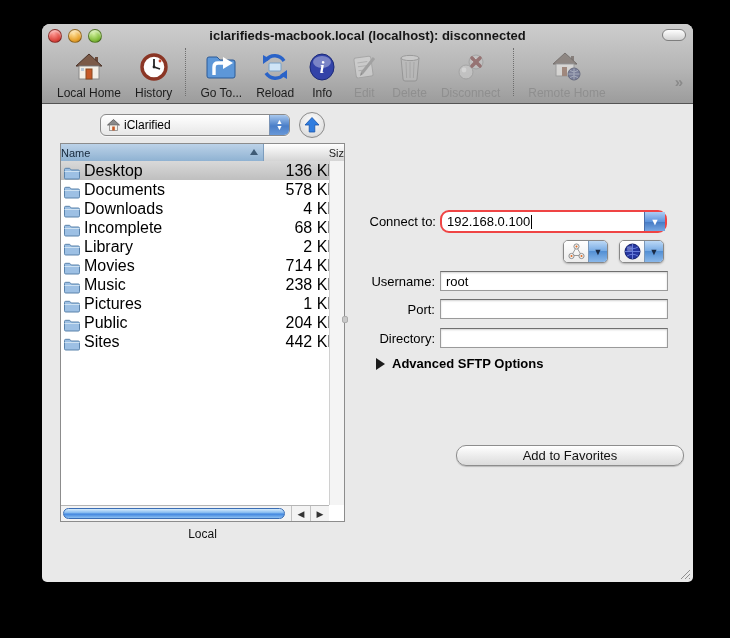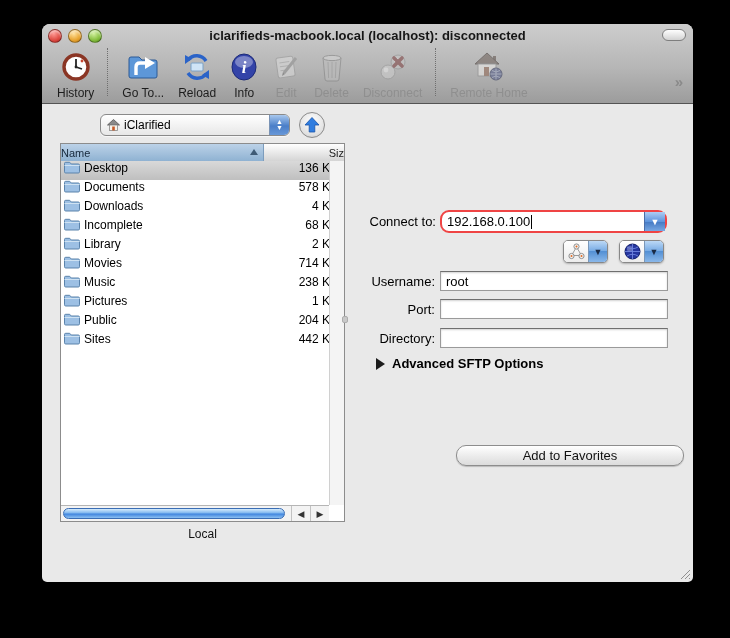--- a/index.html
+++ b/index.html
@@ -55,21 +55,21 @@
   .hname{width:203px;background:linear-gradient(#bcd2e8,#8fb2d2);border-right:1px solid #7d9dbd;
          color:#15273a;display:flex;align-items:center;box-sizing:border-box;position:relative;}
   .hname .sort{position:absolute;right:5px;top:5px;width:0;height:0;
          border-left:4px solid transparent;border-right:4px solid transparent;
          border-bottom:6px solid #3f5b76;}
   .hsize{flex:1;background:linear-gradient(#ffffff,#d4d4d4);color:#222;
          display:flex;align-items:center;justify-content:flex-end;}
   .rows{position:absolute;left:0;top:17px;width:268px;bottom:16px;overflow:hidden;}
   .vstrip{position:absolute;right:0;top:17px;width:15px;bottom:16px;
           background:#f4f4f4;border-left:1px solid #d0d0d0;box-sizing:border-box;}
-  .lrow{height:19px;display:flex;align-items:flex-start;font-size:12px;color:#000;}
+  .lrow{height:19px;display:flex;align-items:flex-end;font-size:16px;color:#000;}
   .lrow .fold{margin:0 4px 0 3px;display:flex;}
   .lrow .rname{white-space:nowrap;}
   .lrow .rsize{margin-left:auto;width:62px;overflow:hidden;text-align:right;white-space:nowrap;}
   .lrow .rsize span{display:inline-block;margin-right:-9px;}
   .lrow.selected{background:linear-gradient(#d9d9d9,#bfbfbf);}
   .hscroll{position:absolute;left:0;bottom:0;width:268px;height:16px;background:#f3f3f3;
            border-top:1px solid #b5b5b5;box-sizing:border-box;display:flex;align-items:center;}
   .hthumb{margin-left:2px;width:222px;height:11px;border-radius:6px;
           background:linear-gradient(#d6ecfc,#7fb6ef 45%,#3f84de 55%,#8cc0f2);
           border:1px solid #3a6db4;box-sizing:border-box;}
@@ -123,20 +123,32 @@
 
 <div class="window">
 
   <div class="chrome">
     <span class="tl close"></span>
     <span class="tl min"></span>
     <span class="tl zoom"></span>
     <div class="title">iclarifieds-macbook.local (localhost): disconnected</div>
     <span class="pill"></span>
     <div class="toolbar" id="toolbar">
+      <div class="tb-item">
+          <span class="ticon">
+            <svg width="30" height="30" viewBox="0 0 30 30">
+              <rect x="21" y="5" width="3" height="7" fill="#6b4a3a"></rect>
+              <polygon points="15,2 28,14 2,14" fill="#7b5a48" stroke="#4a3228" stroke-width="1"></polygon>
+              <rect x="5" y="14" width="20" height="13" fill="#f4efe6" stroke="#8a8a8a"></rect>
+              <rect x="12" y="17" width="6" height="10" fill="#c65a28" stroke="#8a4a20"></rect>
+              <rect x="7" y="16" width="3" height="3" fill="#b8c8d8"></rect>
+            </svg>
+          </span>
+          <span class="tlabel">Local Home</span>
+        </div>
         <div class="tb-item">
           <span class="ticon">
             <svg width="30" height="30" viewBox="0 0 30 30">
               <circle cx="15" cy="15" r="12" fill="#fdfdfd" stroke="#8a3524" stroke-width="3.4"></circle>
               <circle cx="15" cy="15" r="1.4" fill="#222"></circle>
               <line x1="15" y1="15" x2="15" y2="7" stroke="#222" stroke-width="1.8"></line>
               <line x1="15" y1="15" x2="21" y2="17" stroke="#222" stroke-width="1.6"></line>
               <circle cx="21" cy="9" r="1.4" fill="#c8452e"></circle>
             </svg>
           </span>

